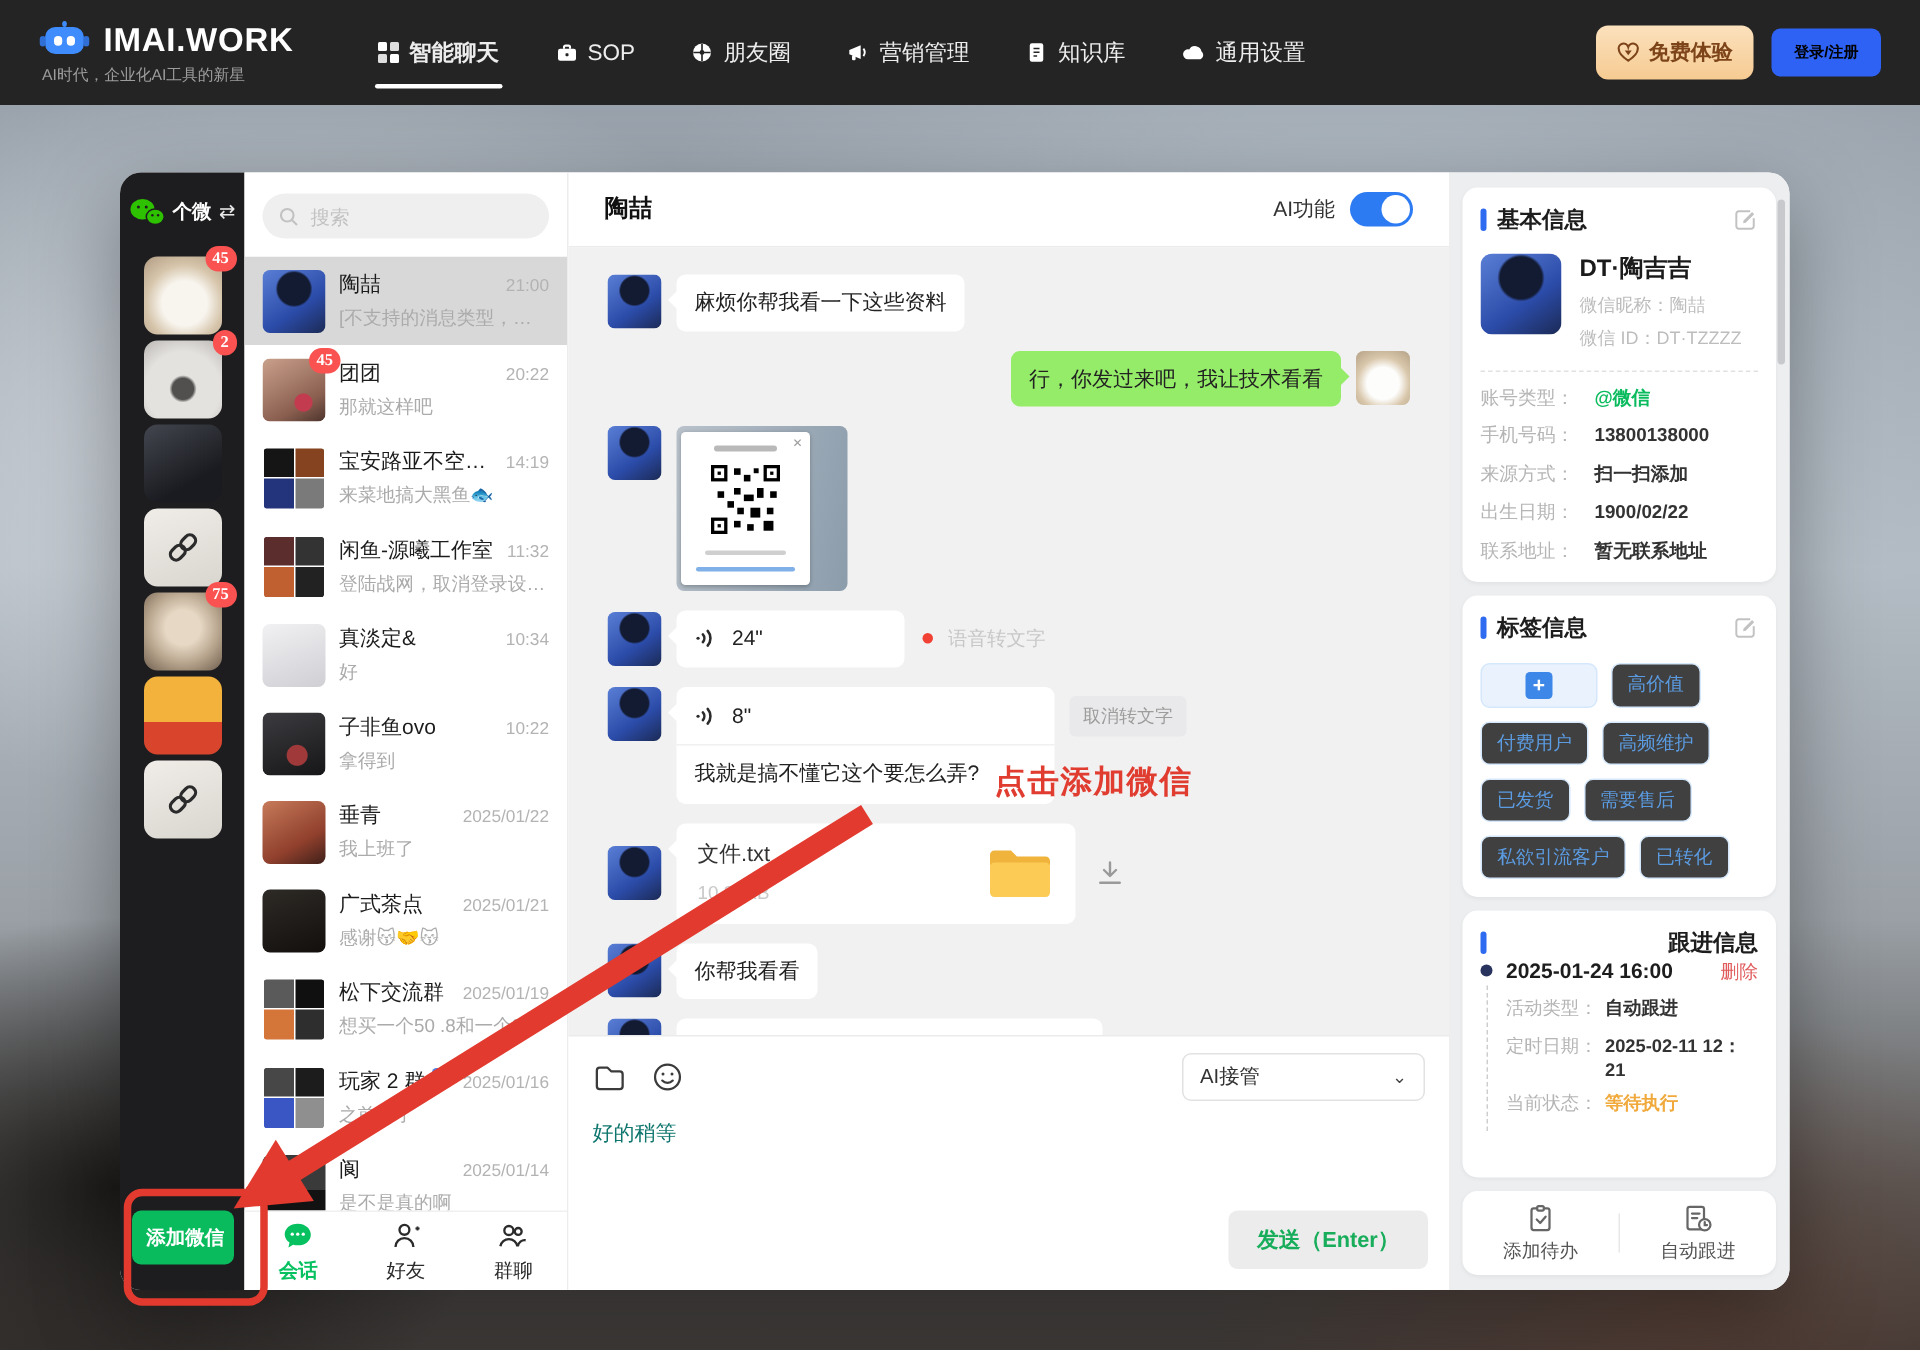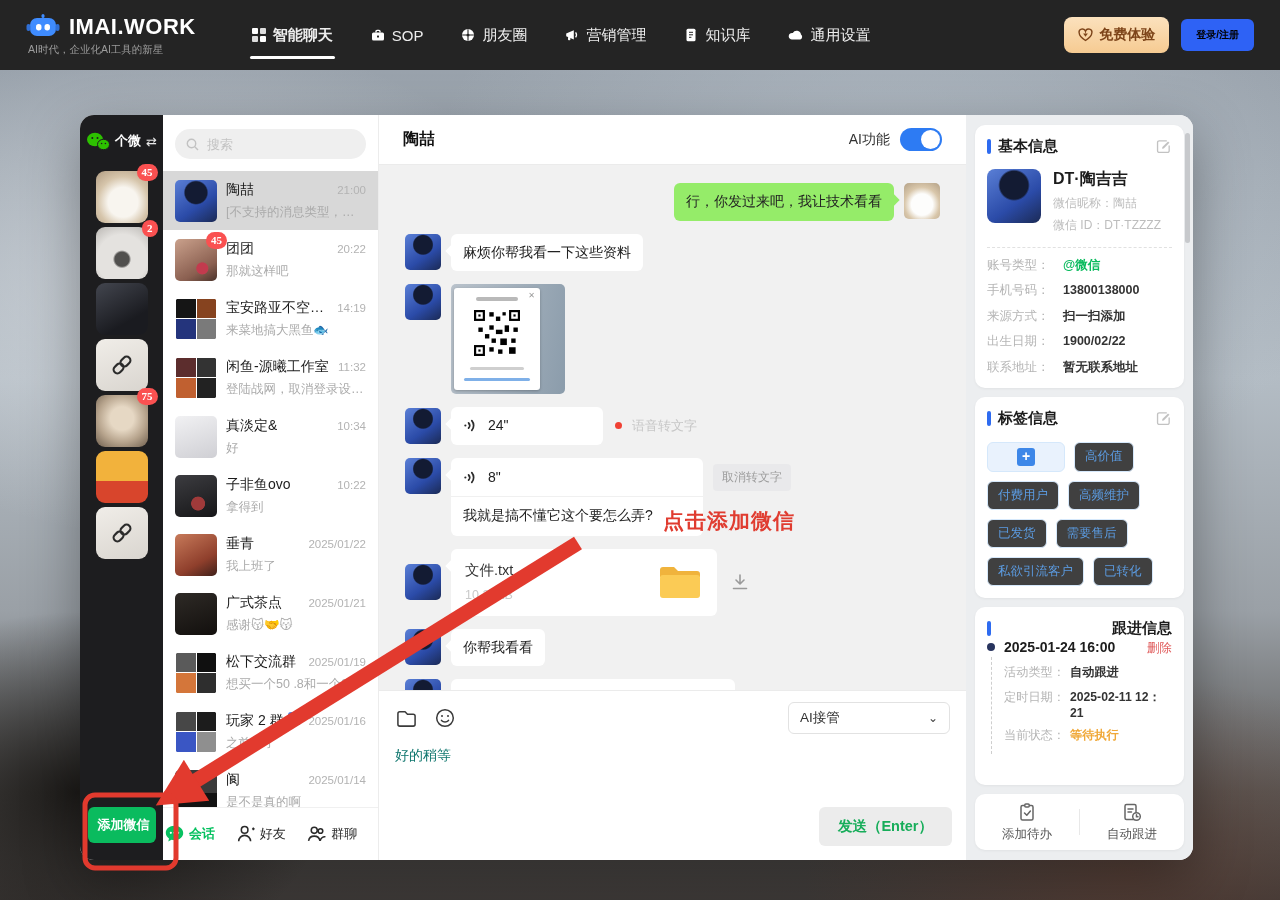--- a/index.html
+++ b/index.html
@@ -84,21 +84,21 @@
   .c2{background:radial-gradient(circle at 65% 70%, #c23b4e 0 14%, transparent 16%),
       linear-gradient(150deg,#caa18c,#8a5f50 70%,#4c342c);}
   .c5{background:linear-gradient(160deg,#f1f1f3,#cfcfd4);}
   .c6{background:radial-gradient(circle at 55% 68%, #a03a3a 0 18%, transparent 20%),
       linear-gradient(160deg,#3c3c40,#161618);}
   .c7{background:linear-gradient(150deg,#c77a5a,#8f3f2c 65%,#3f201a);}
   .c8{background:linear-gradient(160deg,#2e2a26,#120f0d);}
   .c11{background:linear-gradient(180deg,#3a3a3a 0 55%, #121212 55%);}
   .ctabs{position:absolute;bottom:0;left:0;right:0;height:52px;background:#fff;border-top:1px solid #f0f0f0;
        display:flex;align-items:center;z-index:3;}
-  .ctab{flex:1;display:flex;flex-direction:row;align-items:center;gap:3px;font-size:13px;color:#2b2b2b;
+  .ctab{flex:1;display:flex;flex-direction:column;align-items:center;gap:3px;font-size:13px;color:#2b2b2b;
        cursor:pointer;}
   .ctab.active{color:#07c160;font-weight:600;}
   
   .chat{width:587px;flex:none;display:flex;flex-direction:column;min-width:0;}
   .chead{height:50px;flex:none;background:#fff;border-bottom:1px solid #ebebeb;display:flex;
        align-items:center;padding:0 24px;box-sizing:border-box;}
   .ctitle{font-size:16px;font-weight:600;color:#111;}
   .ai{margin-left:auto;display:flex;align-items:center;gap:10px;font-size:14px;color:#333;}
   .toggle{width:42px;height:23px;border-radius:12px;background:#2d7bf3;position:relative;cursor:pointer;
        flex:none;display:inline-block;}
@@ -556,27 +556,27 @@
       <div class="chead">
         <span class="ctitle">陶喆</span>
         <div class="ai">
           <span>AI功能</span>
           <span class="toggle">
               <i></i>
             </span>
         </div>
       </div>
       <div class="msgs">
+        <div class="mrow">
+          <div class="mava pava-blue"></div>
+          <div class="bub">麻烦你帮我看一下这些资料</div>
+        </div>
         <div class="mrow out">
           <div class="bub">行，你发过来吧，我让技术看看</div>
           <div class="mava" style="background:radial-gradient(circle at 50% 60%, #fdfdfc 0 38%, #d9c7ab 62%, #b3a086)"></div>
-        </div>
-        <div class="mrow">
-          <div class="mava pava-blue"></div>
-          <div class="bub">麻烦你帮我看一下这些资料</div>
         </div>
         <div class="mrow">
           <div class="mava pava-blue"></div>
           <div class="imgmsg">
             <div class="dlg">
               <span class="t"></span>
                 <span class="x">✕</span>
               <span class="qr">
                 <svg width="46" height="46" viewBox="0 0 21 21">
                     <rect width="21" height="21" fill="#fff"></rect>

